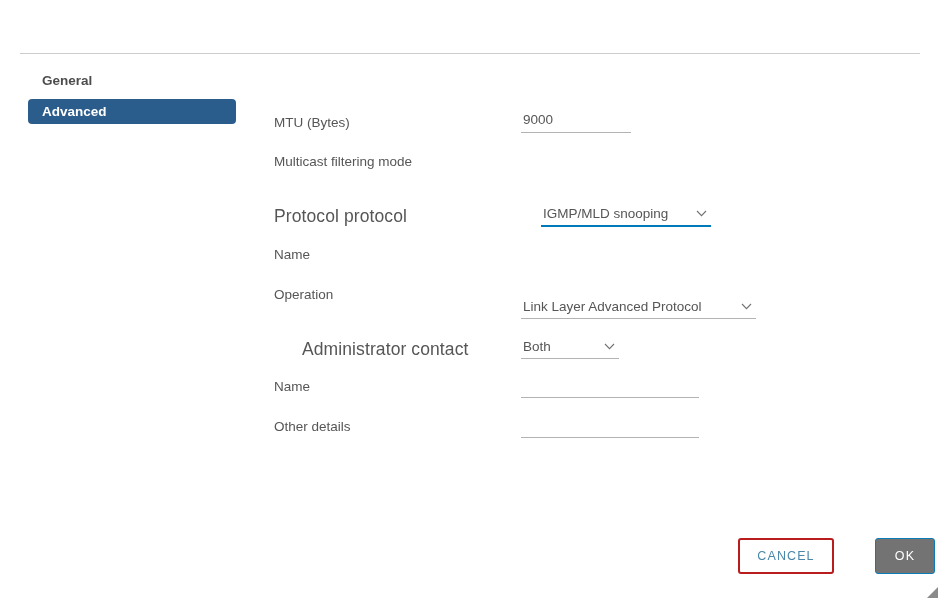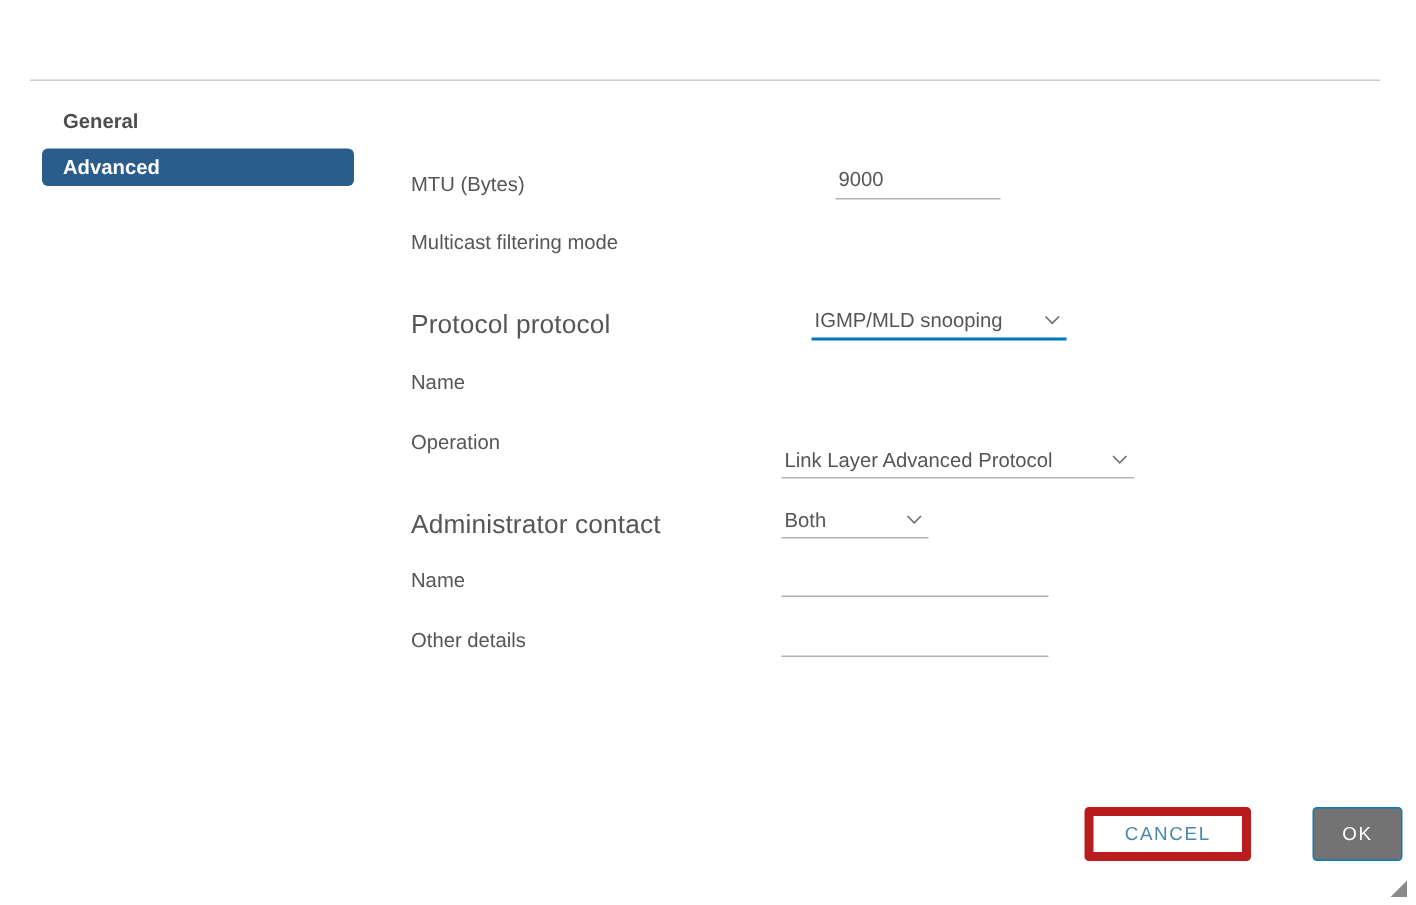--- a/index.html
+++ b/index.html
@@ -133,21 +133,20 @@
     border-bottom: 1px solid #b3b3b3;
     background: transparent;
     font-family: "Liberation Sans", sans-serif;
     font-size: 13.5px;
     color: #565656;
     padding: 0 2px 2px 2px;
     outline: none;
   }
   .control.text-input {
     width: 110px;
-    margin-left: 36px;
   }
   .control.blank-input {
     width: 178px;
   }
 
   
   .select-ctl {
     position: absolute;
     left: 521px;
     box-sizing: border-box;
@@ -200,23 +199,23 @@
     font-weight: 500;
     letter-spacing: 1.1px;
     cursor: pointer;
     display: flex;
     align-items: center;
     justify-content: center;
     padding: 0;
   }
   .btn-cancel {
     right: 110px;
-    width: 111px;
+    width: 96px;
     background: #ffffff;
-    border: 6px solid #b91c1c;
+    border: 2px solid #b91c1c;
     color: #4a88a8;
   }
   .btn-ok {
     right: 9px;
     width: 60px;
     background: #737373;
     border: 1px solid #0b7cb5;
     color: #ffffff;
   }
 
@@ -281,21 +280,21 @@
       <div class="field-label" style="top:234px;">Operation</div>
       <div class="select-ctl" id="operation-select">
         <span class="sel-value">Both</span>
         <span class="chevron">
           <svg width="11" height="7" viewBox="0 0 11 7">
             <path d="M1 1 L5.5 5.6 L10 1" fill="none" stroke="#707070" stroke-width="1.1"></path>
           </svg>
         </span>
       </div>
 
-      <div class="section-heading" style="top:287px;">Administrator contact</div>
+      <div class="section-heading" style="top:287px;margin-left:28px;">Administrator contact</div>
 
       <div class="field-label" style="top:326px;">Name</div>
       <input class="control blank-input" type="text" style="top: 320px;" id="admin-name-input" value="">
 
       <div class="field-label" style="top:366px;">Other details</div>
       <input class="control blank-input" type="text" style="top: 360px;" id="admin-other-details-input" value="">
 
     </div>
   </div>
 

